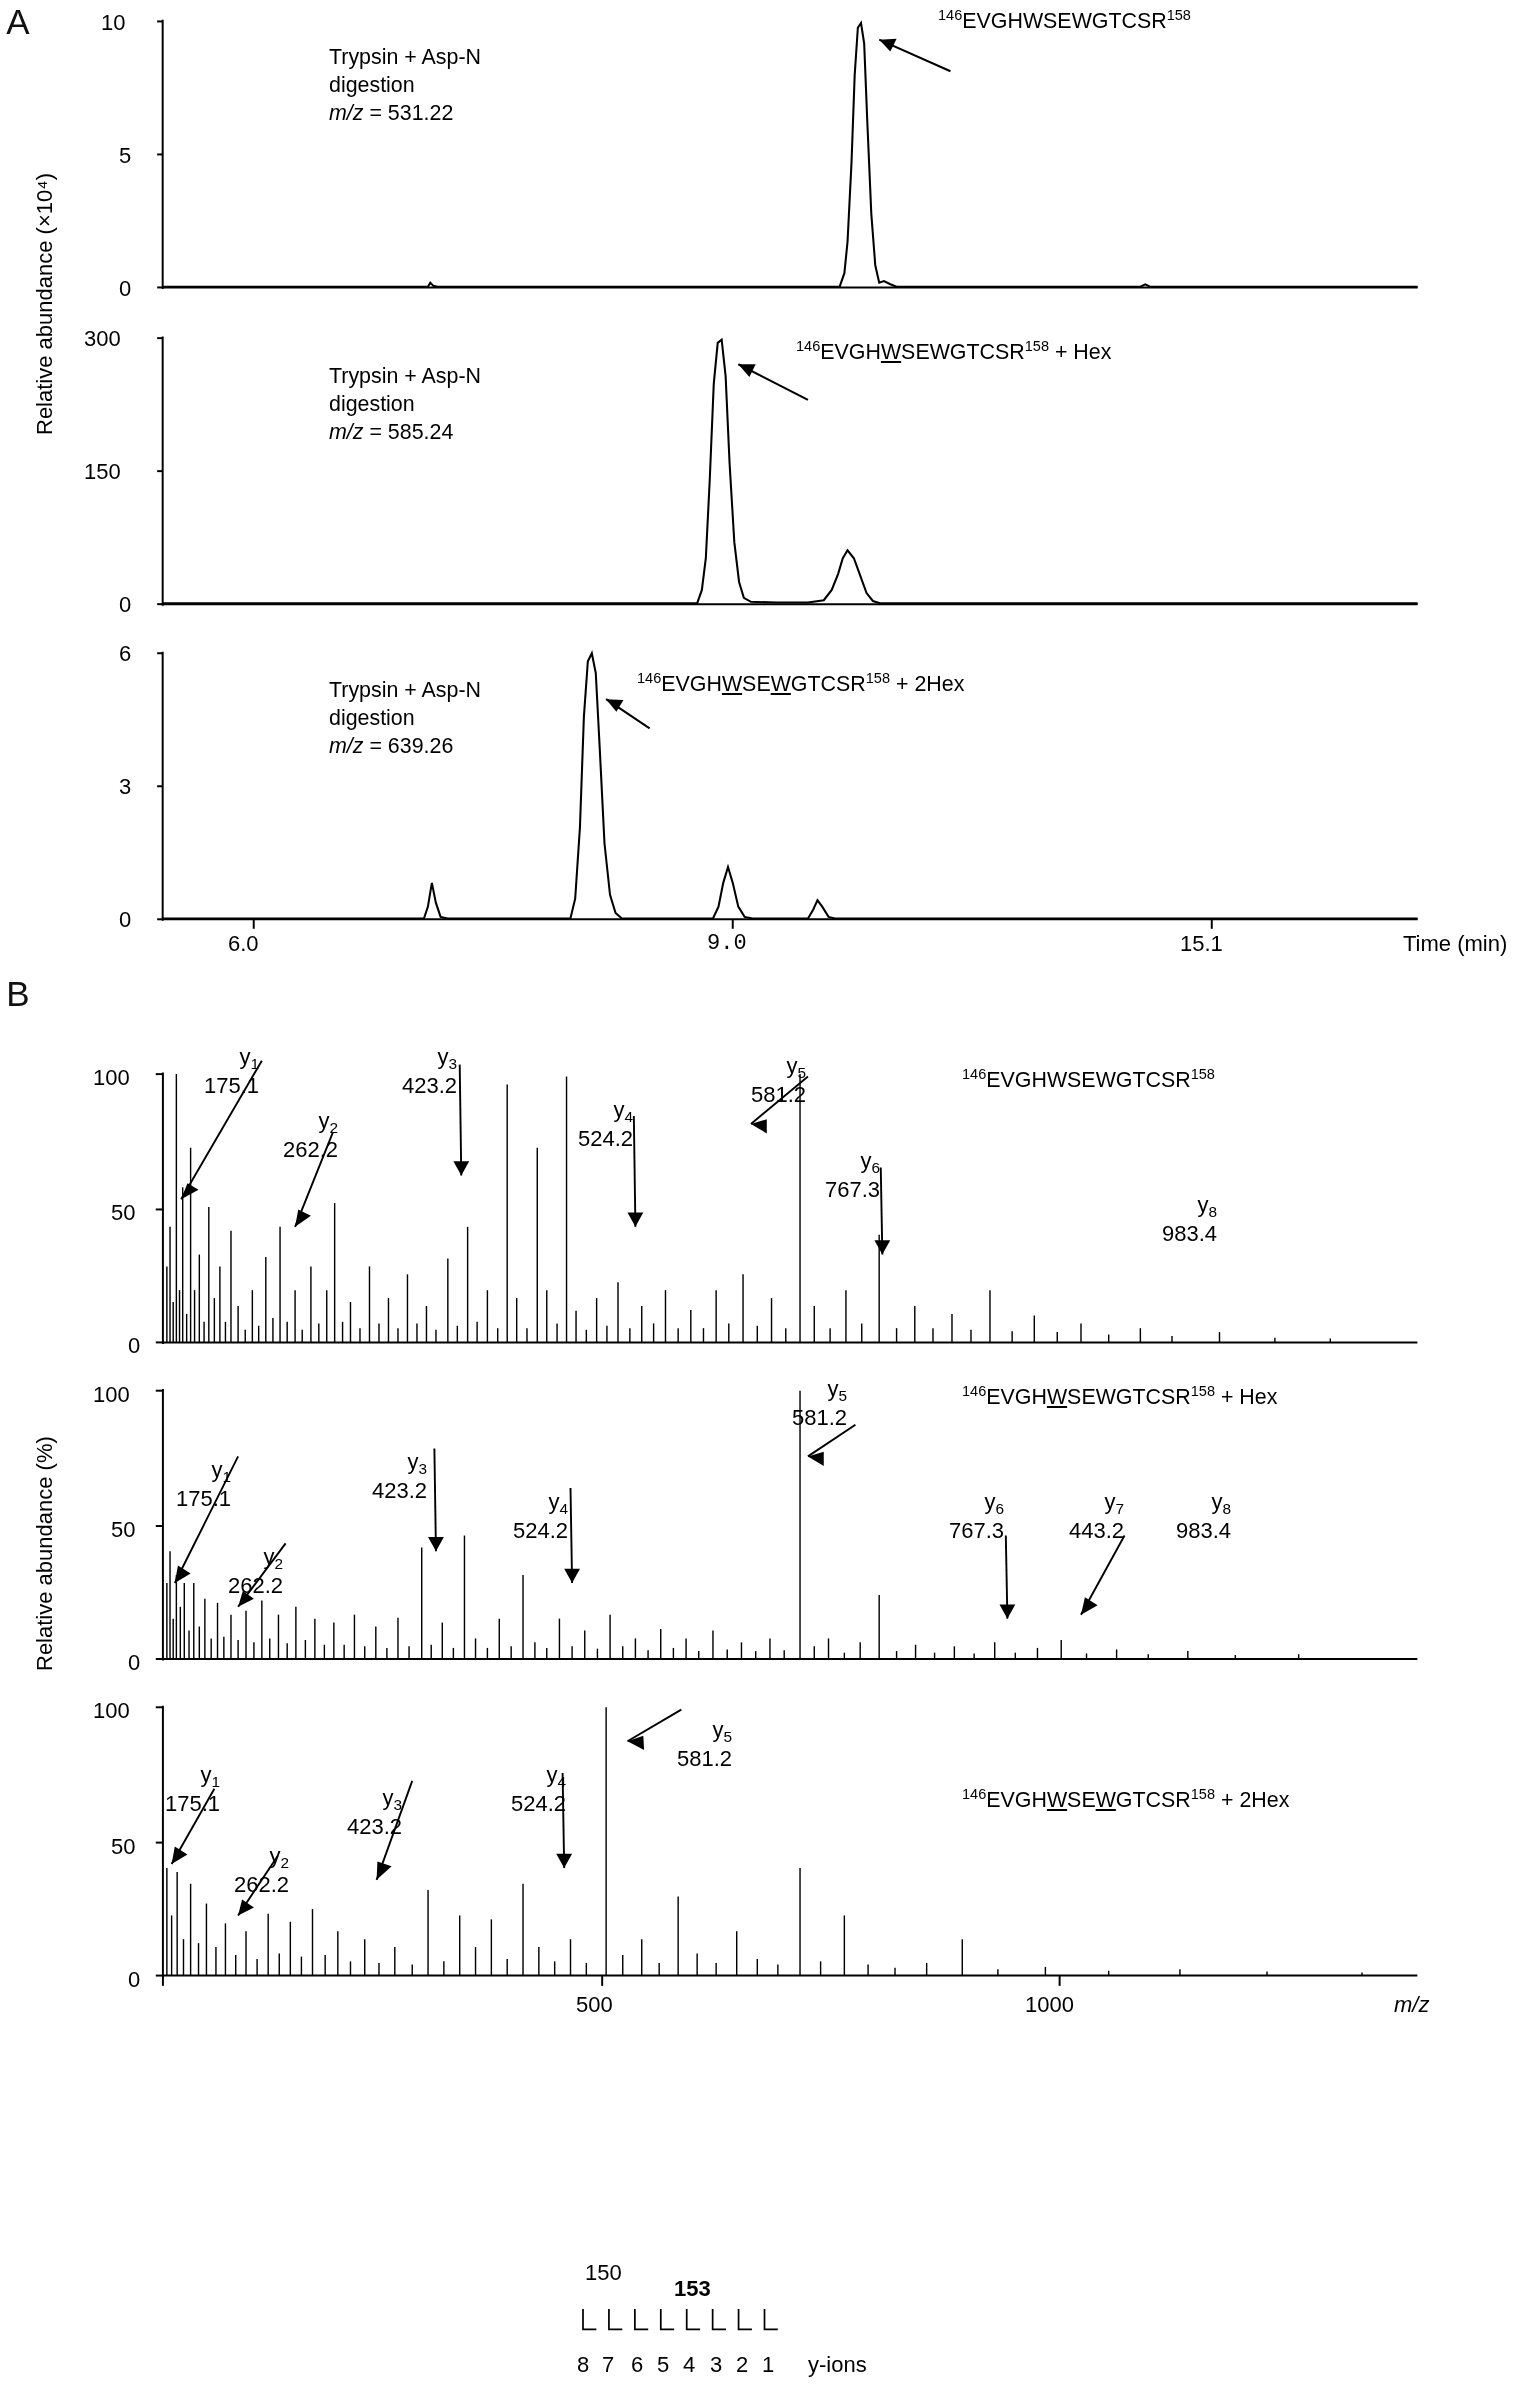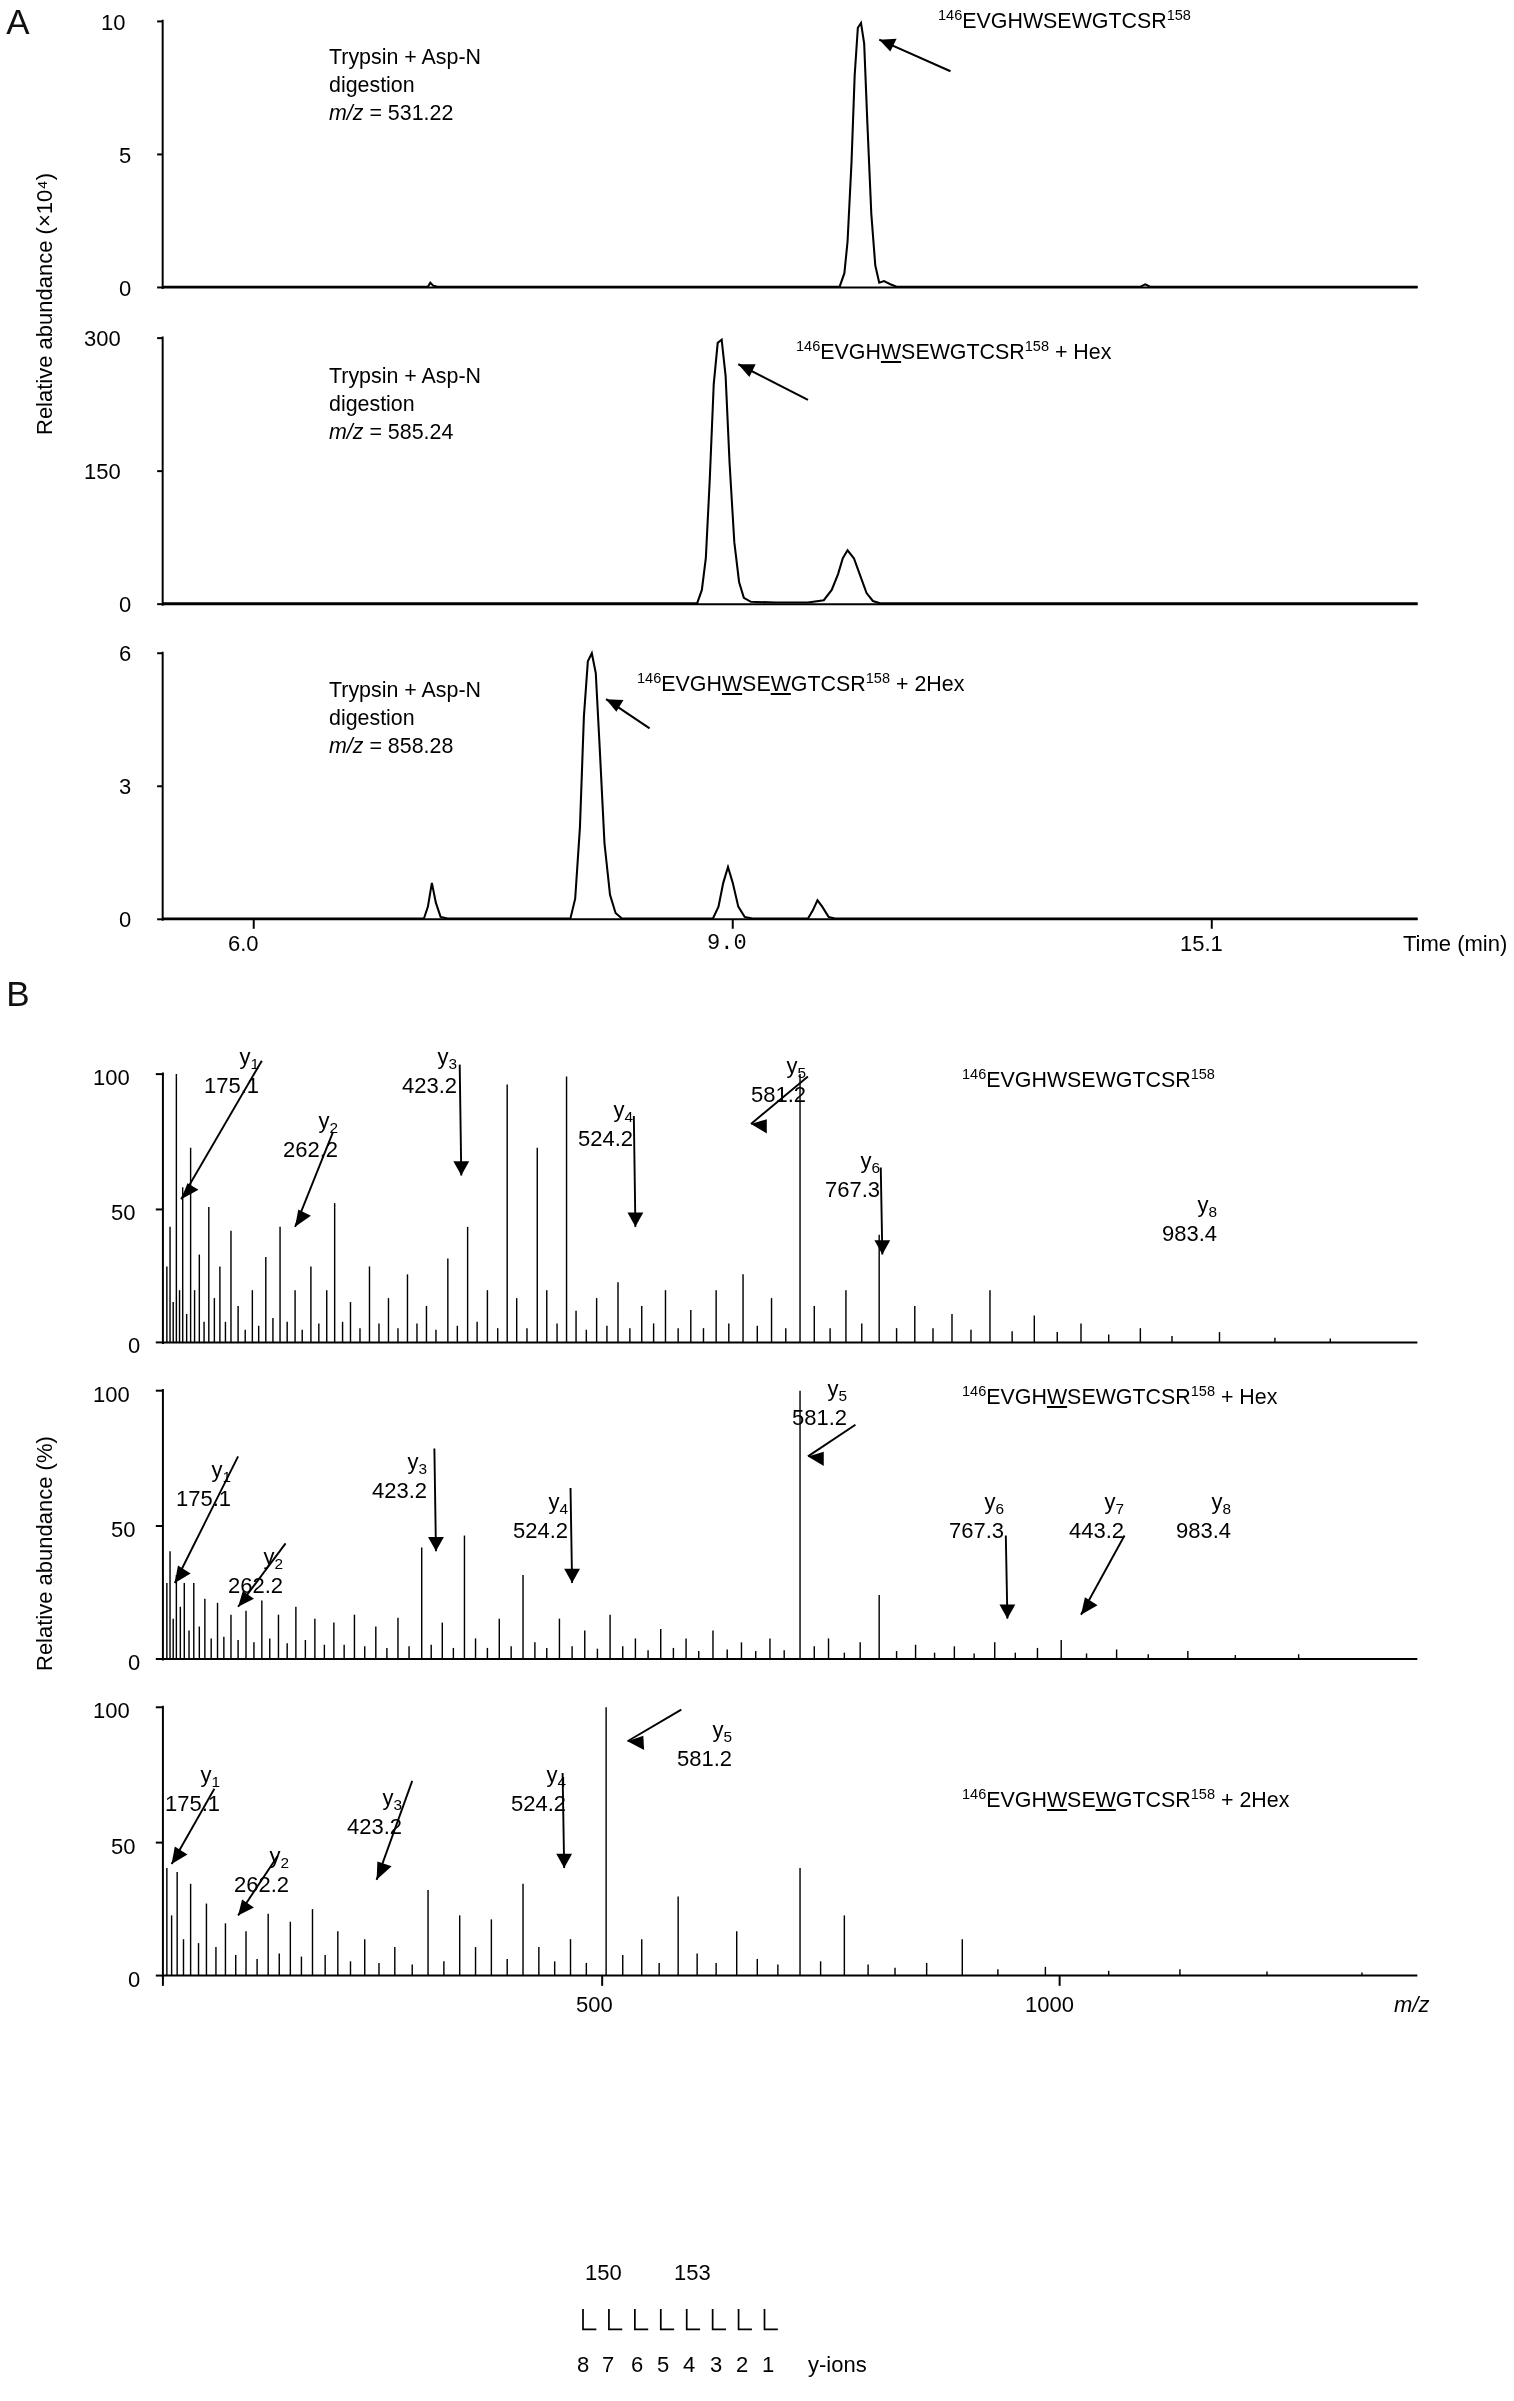--- a/index.html
+++ b/index.html
@@ -100,21 +100,21 @@
     <div>digestion</div>
     <div><span class="it">m/z</span> = <span>585.24</span></div>
   </div>
   <div class="anno" style="left:796px;top:337px;">
     <sup>146</sup>EVGH<u>W</u>SEWGTCSR<sup>158</sup> + Hex
   </div>
 
   <div class="anno" style="left:329px;top:677px;">
     <div>Trypsin + Asp-N</div>
     <div>digestion</div>
-    <div><span class="it">m/z</span> = <span>858.28</span></div>
+    <div><span class="it">m/z</span> = <span>639.26</span></div>
   </div>
   <div class="anno" style="left:637px;top:669px;">
     <sup>146</sup>EVGH<u>W</u>SE<u>W</u>GTCSR<sup>158</sup> + 2Hex
   </div>
 
   <div class="panel-letter" style="left:6.3px;top:974px;">B</div>
 
   <div class="axis-label-v" style="left:32px;top:1671px;">Relative abundance (%)</div>
 
   <svg width="1481" height="1203" viewBox="0 0 1870 1520" style="position:absolute;left:16px;top:1029px;">
@@ -533,21 +533,21 @@
     <div>y<span class="sub">5</span></div>
     <div>581.2</div>
   </div>
   <div class="anno" style="left:962px;top:1785px;">
     <sup>146</sup>EVGH<u>W</u>SE<u>W</u>GTCSR<sup>158</sup> + 2Hex
   </div>
 
   <div style="position:absolute;left:491px;top:2260px;width:633px;">
     <div style="position:relative;height:27px;">
       <span class="seqfoot" style="left:94px;top:0;">150</span>
-      <span class="seqfoot" style="left:183px;top:0;">153</span>
+      <span class="seqfoot" style="left:183px;top:16px;font-weight:bold;">153</span>
     </div>
     <svg width="285" height="33" viewBox="0 0 360 42" style="position:absolute;left:87px;top:49px;">
       <g stroke="#000" stroke-width="2.2" fill="none">
         <path d="M5,0 L5,26 L22,26"></path>
         <path d="M38,0 L38,26 L55,26"></path>
         <path d="M71,0 L71,26 L88,26"></path>
         <path d="M104,0 L104,26 L121,26"></path>
         <path d="M137,0 L137,26 L154,26"></path>
         <path d="M170,0 L170,26 L187,26"></path>
         <path d="M203,0 L203,26 L220,26"></path>

